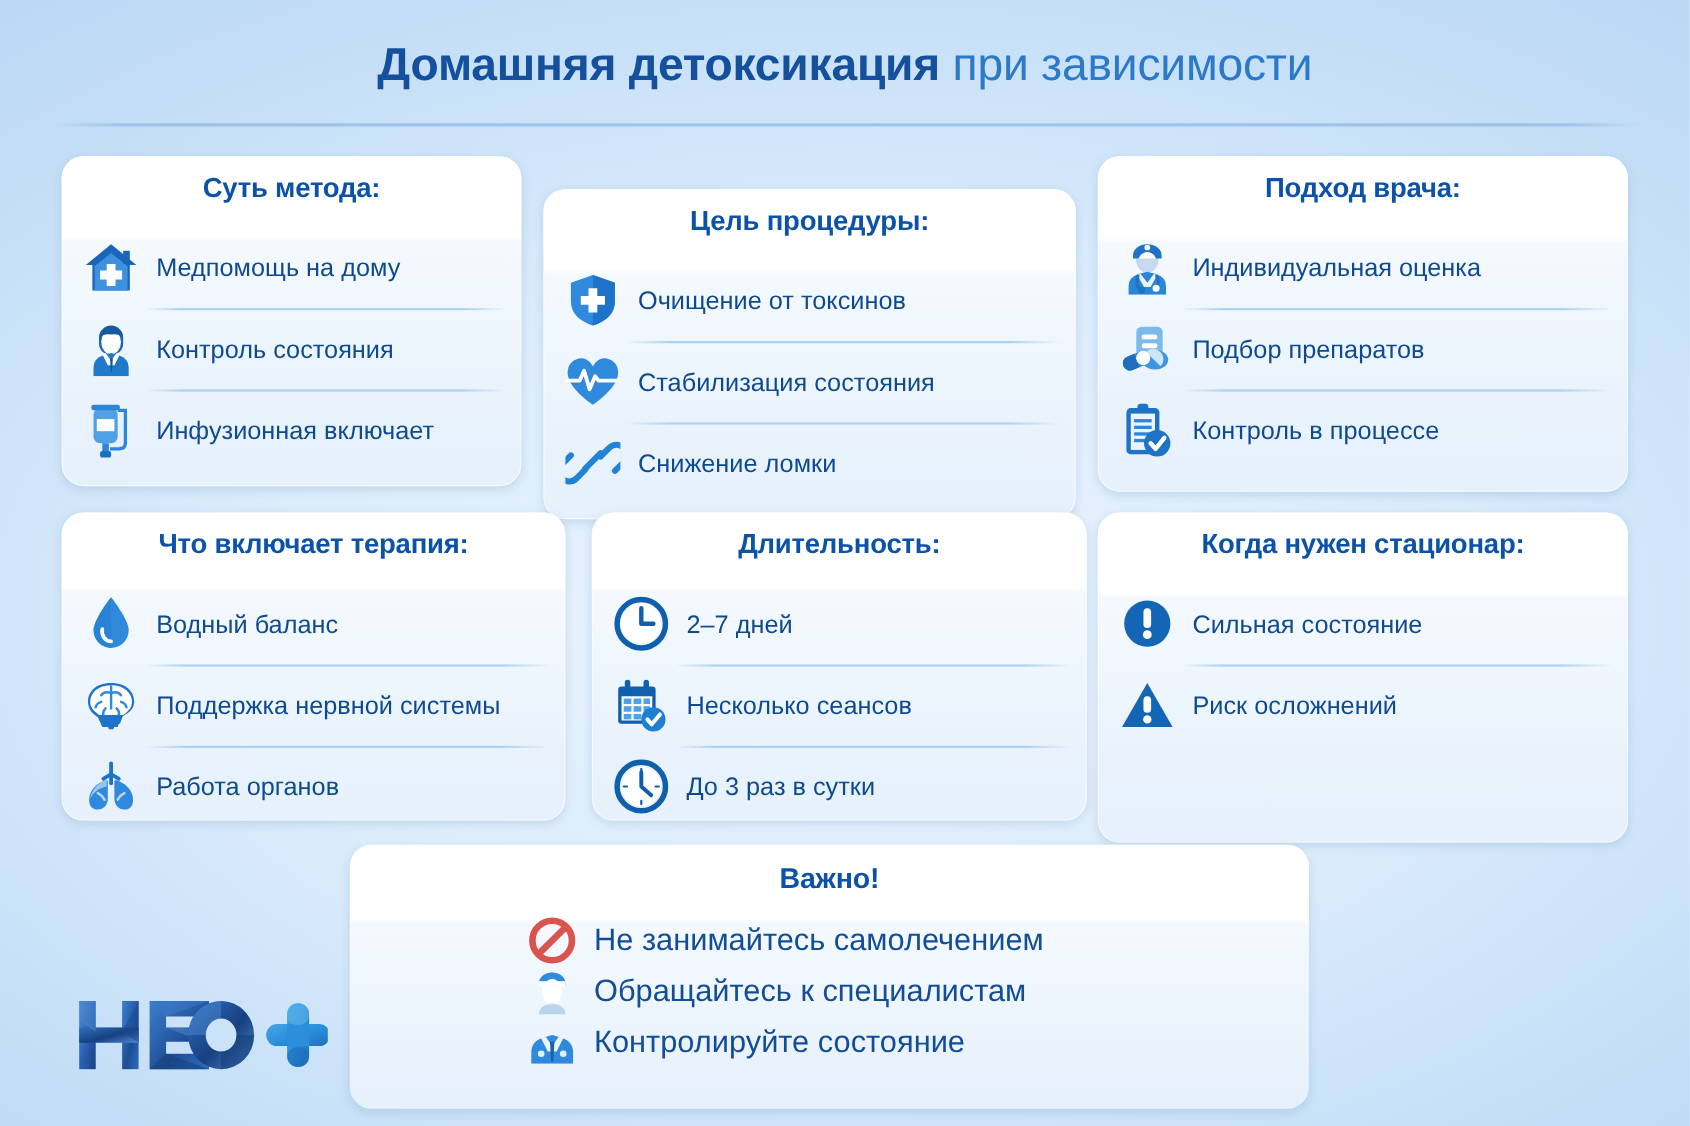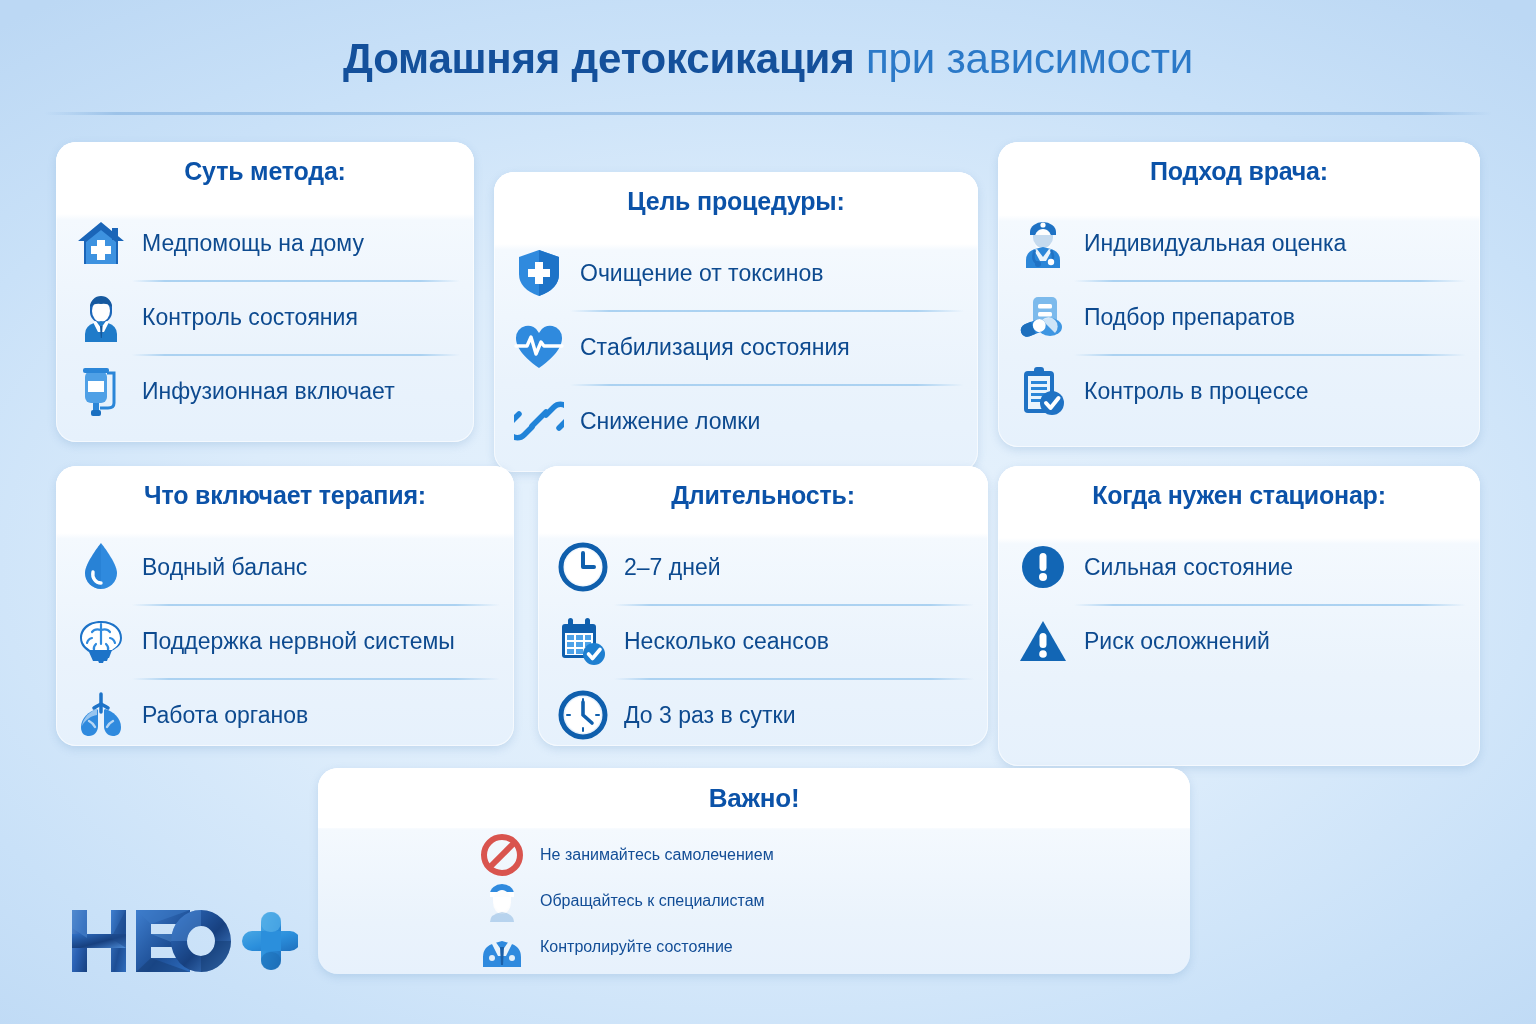--- a/index.html
+++ b/index.html
@@ -128,21 +128,21 @@
   #card-3 { left: 56px;  top: 466px; width: 458px; height: 280px; }
   #card-4 { left: 538px; top: 466px; width: 450px; height: 280px; }
   #card-5 { left: 998px; top: 466px; width: 482px; height: 300px; }
 
   
   #important-panel {
     position: absolute;
     left: 318px;
     top: 768px;
     width: 872px;
-    height: 206px;
+    height: 240px;
     border-radius: 20px;
     background: linear-gradient(to bottom, #ffffff 0%, #ffffff 28%, #f4f9fe 30%, #eaf3fc 75%, #e7f1fc 100%);
     box-shadow: 0 3px 9px rgba(90,140,190,0.22);
     overflow: hidden;
   }
   #important-panel .card-header {
     height: 60px;
     font-size: 26px;
   }
   .imp-body {
@@ -160,21 +160,21 @@
   }
   .imp-icon {
     flex: 0 0 56px;
     height: 46px;
     display: flex;
     align-items: center;
     justify-content: center;
   }
   .imp-label {
     color: #124d96;
-    font-size: 16px;
+    font-size: 28px;
     white-space: nowrap;
   }
 
   
   #brand-logo {
     position: absolute;
     left: 68px;
     top: 898px;
     width: 230px;
     height: 86px;

